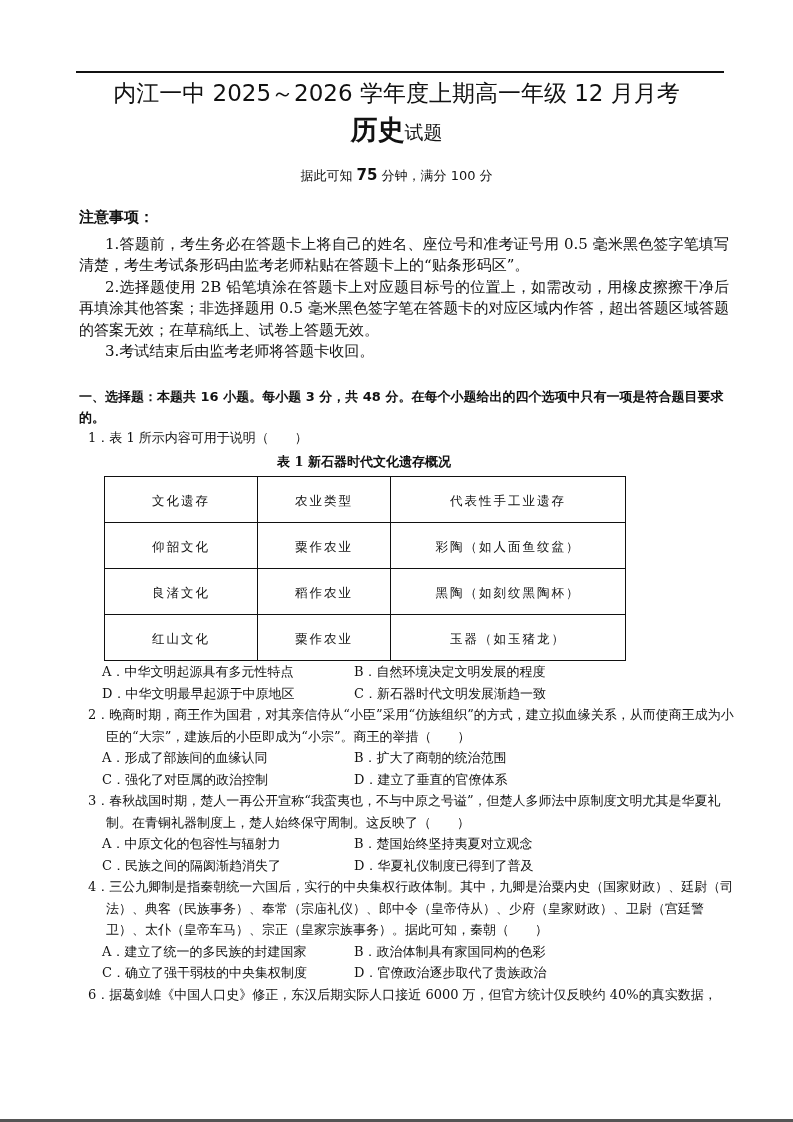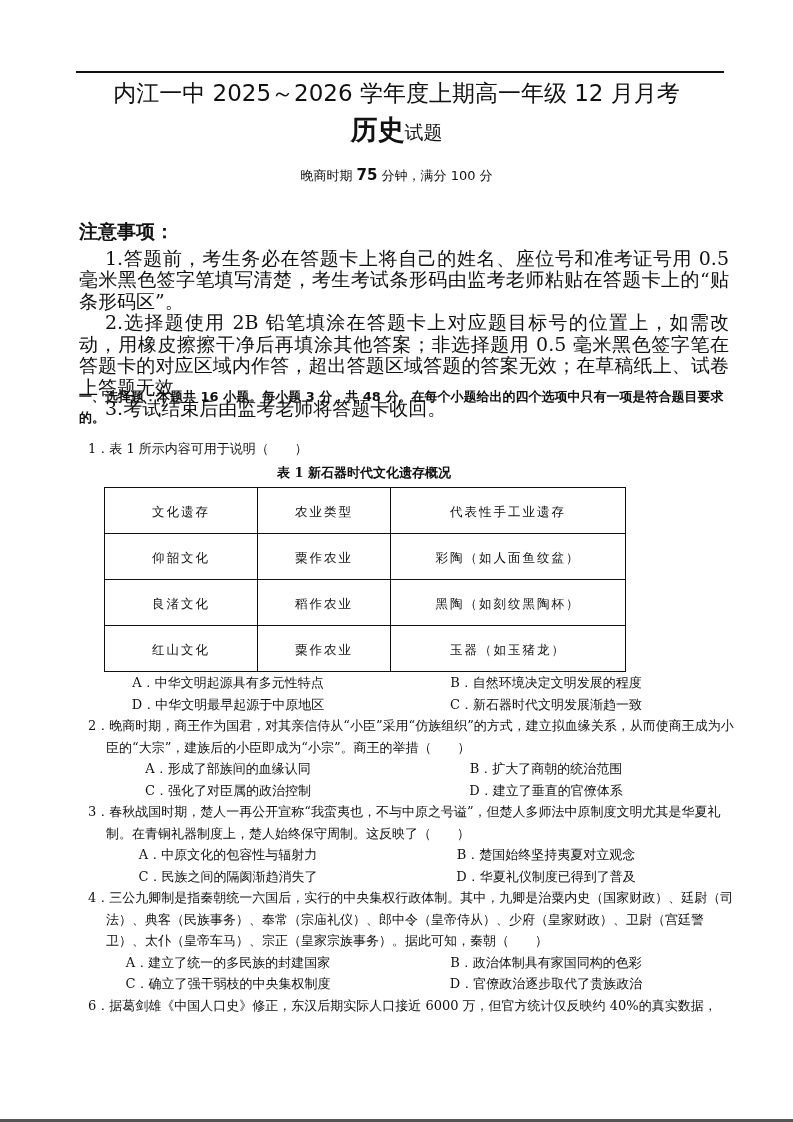--- a/index.html
+++ b/index.html
@@ -14,48 +14,48 @@
   .title { position: absolute; left: 0; top: 78px; width: 793px; text-align: center;
     font-family: "DejaVu Sans", "Liberation Sans", sans-serif; font-size: 23px; letter-spacing: 0px; }
   .subject { position: absolute; left: 0; top: 112px; width: 793px; text-align: center;
     font-family: "DejaVu Sans", "Liberation Sans", sans-serif; }
   .subject .big { font-size: 27px; font-weight: bold; }
   .subject .small { font-size: 19px; }
   .exam-info { position: absolute; left: 0; top: 166px; width: 793px; text-align: center;
     font-family: "DejaVu Sans", "Liberation Sans", sans-serif; font-size: 13px; }
   .exam-info b { font-size: 15px; }
 
-  .notice { position: absolute; left: 79px; top: 221px; width: 650px; font-size: 19px; line-height: 21.5px; }
+  .notice { position: absolute; left: 79px; top: 207px; width: 650px; font-size: 15px; line-height: 21.5px; }
   .notice-head { font-weight: bold; font-family: "DejaVu Sans", "Liberation Sans", sans-serif; margin-bottom: 5px; }
   .notice p { margin: 0; text-indent: 26px; text-align: justify; }
 
   .section { position: absolute; left: 79px; top: 386px; width: 650px; font-size: 13px;
     font-weight: bold; font-family: "DejaVu Sans", "Liberation Sans", sans-serif; line-height: 21px; }
 
-  .questions { position: absolute; left: 88px; top: 438px; width: 650px; font-size: 13px; line-height: 21.5px; }
+  .questions { position: absolute; left: 88px; top: 427px; width: 650px; font-size: 13px; line-height: 21.5px; }
   .q-stem { margin: 0; padding-left: 18px; text-indent: -18px; }
-  .options { display: grid; grid-template-columns: 252px 1fr; padding-left: 14px; text-align: center; }
+  .options { display: grid; grid-template-columns: 252px 1fr; padding-left: 14px; }
   .opt { white-space: nowrap; }
   .table-caption { text-align: center; width: 520px; margin-left: 16px; margin-top: 2px; font-weight: bold; }
   table.data { border-collapse: collapse; width: 522px; margin-left: 16px; margin-top: 4px; font-size: 12.5px; }
   table.data td { border: 1.5px solid #111; height: 33px; text-align: center; vertical-align: bottom; padding-bottom: 11px; letter-spacing: 2px; }
   table.data td.c1 { width: 150px; }
   table.data td.c2 { width: 130px; }
 </style>
 </head>
 <body>
 
 <div class="top-rule"></div>
 
 <div class="title">内江一中 2025～2026 学年度上期高一年级 12 月月考</div>
 <div class="subject">
   <span class="big">历史</span><span class="small">试题</span>
 </div>
 <div class="exam-info">
-  <span>晚商时期 </span><b>75</b><span> 分钟，满分 100 分</span>
+  <span>据此可知 </span><b>75</b><span> 分钟，满分 100 分</span>
 </div>
 
 <div class="notice">
   <div class="notice-head">注意事项：</div>
   <p>1.答题前，考生务必在答题卡上将自己的姓名、座位号和准考证号用 0.5 毫米黑色签字笔填写清楚，考生考试条形码由监考老师粘贴在答题卡上的“贴条形码区”。</p>
   <p>2.选择题使用 2B 铅笔填涂在答题卡上对应题目标号的位置上，如需改动，用橡皮擦擦干净后再填涂其他答案；非选择题用 0.5 毫米黑色签字笔在答题卡的对应区域内作答，超出答题区域答题的答案无效；在草稿纸上、试卷上答题无效。</p>
   <p>3.考试结束后由监考老师将答题卡收回。</p>
 </div>
 
 <div class="section">一、选择题：本题共 16 小题。每小题 3 分，共 48 分。在每个小题给出的四个选项中只有一项是符合题目要求的。</div>

